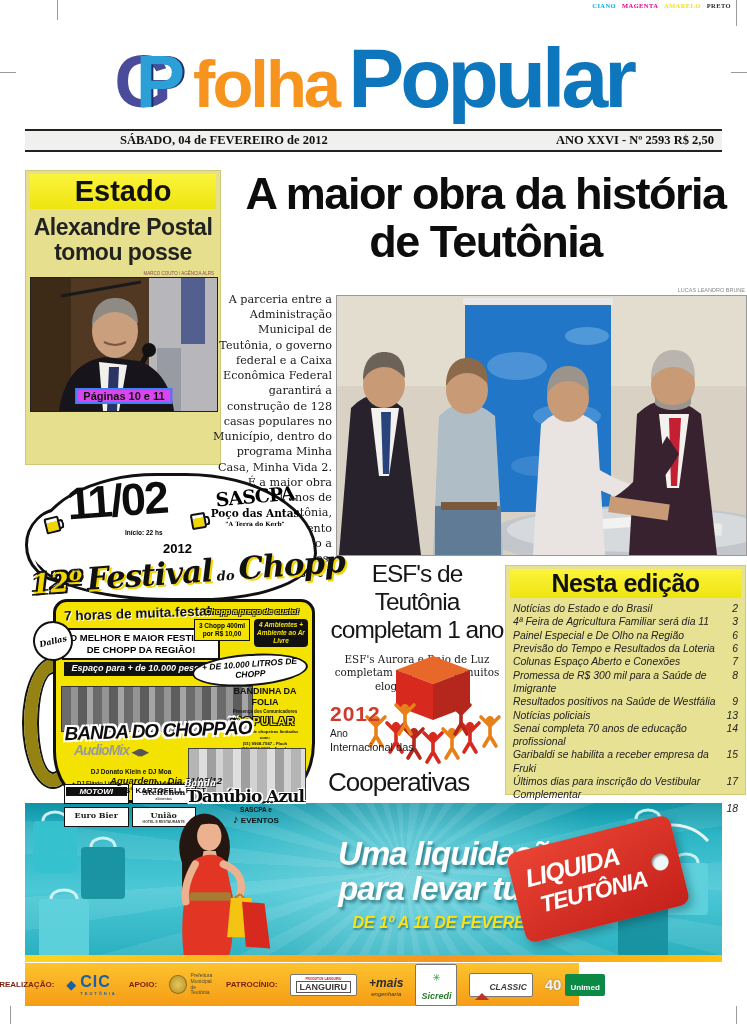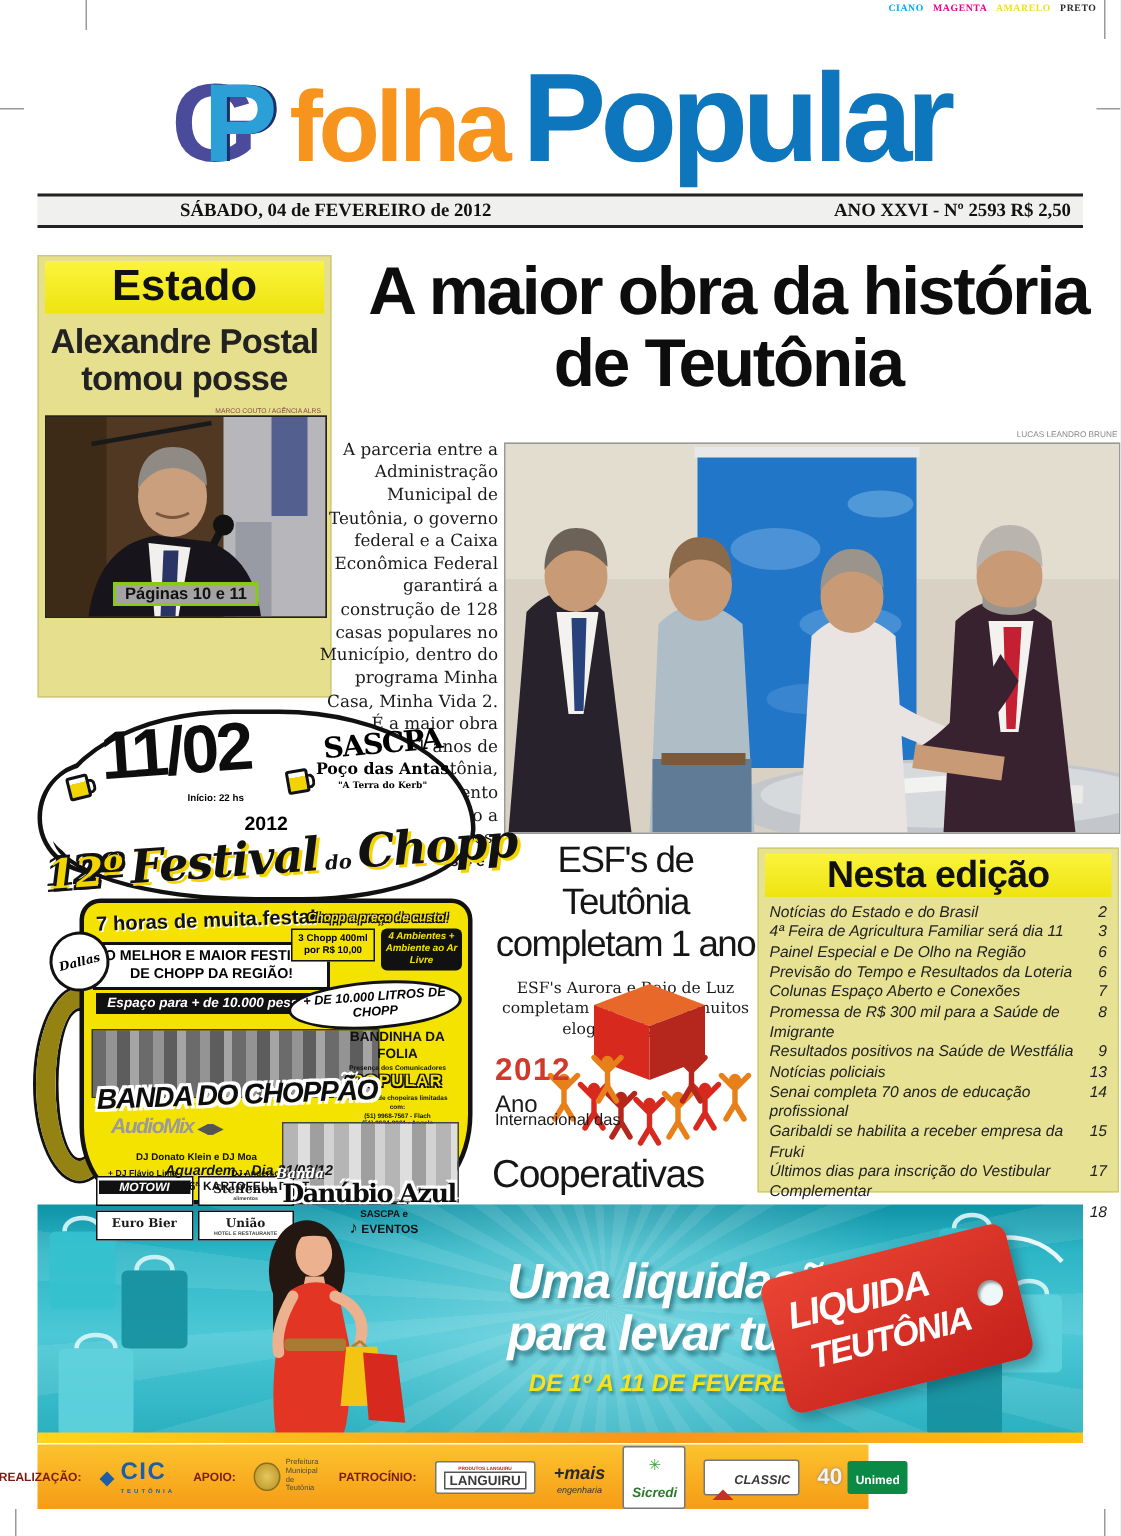--- a/index.html
+++ b/index.html
@@ -30,21 +30,21 @@
   
   .estado { position:absolute; left:25px; top:170px; width:196px; height:295px;
             background:#e6e08e; border:1px solid #cfc878; box-sizing:border-box; padding:3px 4px; }
   .estado-band { background:linear-gradient(#fbf43c,#eee410); text-align:center;
                  font-size:29px; font-weight:700; color:#111; padding:1px 0; }
   .estado-head { text-align:center; font-size:23px; font-weight:600; color:#222; line-height:1.08;
                  margin-top:6px; letter-spacing:-0.5px; }
   .estado-credit { text-align:right; font-size:4.5px; color:#8a4a4a; margin:6px 2px 1px; }
   .estado-photo { position:relative; width:186px; height:133px; border:1px solid #222; background:#4a3621; }
   .estado-caption { position:absolute; left:50%; bottom:7px; transform:translateX(-50%); white-space:nowrap;
-                    background:#a3a3a3; border:2px solid #84cc16; font:bold 11px "Liberation Sans",sans-serif;
+                    background:#d946ef; border:2px solid #3b82f6; font:bold 11px "Liberation Sans",sans-serif;
                     padding:0 6px; color:#111; }
 
   
   .headline { position:absolute; left:228px; top:170px; width:515px; margin:0; text-align:center;
               font-size:45px; font-weight:700; color:#0d0d0d; letter-spacing:-1.5px; line-height:1.07; }
   .lead { position:absolute; left:211px; top:292px; width:121px; margin:0; text-align:right;
           font:11.2px/1.36 "DejaVu Serif",serif; color:#1a1a1a; }
   .lead strong { font-family:"Liberation Sans",sans-serif; font-size:10.5px; }
   .main-credit { position:absolute; left:336px; top:287px; width:409px; text-align:right;
                  font-size:5.5px; color:#888; }
@@ -148,21 +148,21 @@
                font:900 8px "Liberation Sans",sans-serif; color:#111; }
 
   
   .esf { position:absolute; left:328px; top:560px; width:178px; text-align:center; }
   .esf h2 { margin:0; font-size:24.5px; font-weight:500; letter-spacing:-1px; color:#161616; line-height:1.14; }
   .esf p { margin:9px 4px 0; font:10.4px/1.3 "DejaVu Serif",serif; color:#1a1a1a; }
   .esf p strong { font-family:"Liberation Sans",sans-serif; font-size:9.8px; }
   .coop { position:absolute; left:328px; top:652px; width:178px; height:148px; }
   .coop svg { position:absolute; right:-2px; top:2px; }
   .coop .y { position:absolute; left:2px; top:50px; font-size:21px; font-weight:700; color:#cf3a2b; letter-spacing:1px; }
-  .coop .a { position:absolute; left:2px; top:76px; font-size:16px; color:#1a1a1a; }
+  .coop .a { position:absolute; left:2px; top:76px; font-size:10px; color:#1a1a1a; }
   .coop .i { position:absolute; left:2px; top:89px; font-size:11px; color:#1a1a1a; }
   .coop .c { position:absolute; left:0; bottom:2px; font-size:26px; color:#161616; letter-spacing:-1px; }
 
   
   .index { position:absolute; left:505px; top:565px; width:241px; height:230px; background:#e7e194;
            border:1px solid #d2cb72; box-sizing:border-box; }
   .index-band { margin:3px 4px 2px; background:linear-gradient(#fbf43c,#eee410); text-align:center;
                 font-size:25px; font-weight:700; color:#111; letter-spacing:-0.5px; }
   .index-list { padding:2px 7px 0; }
   .irow { display:flex; font:italic 500 10.4px/1.28 "Liberation Sans",sans-serif; color:#222; }

